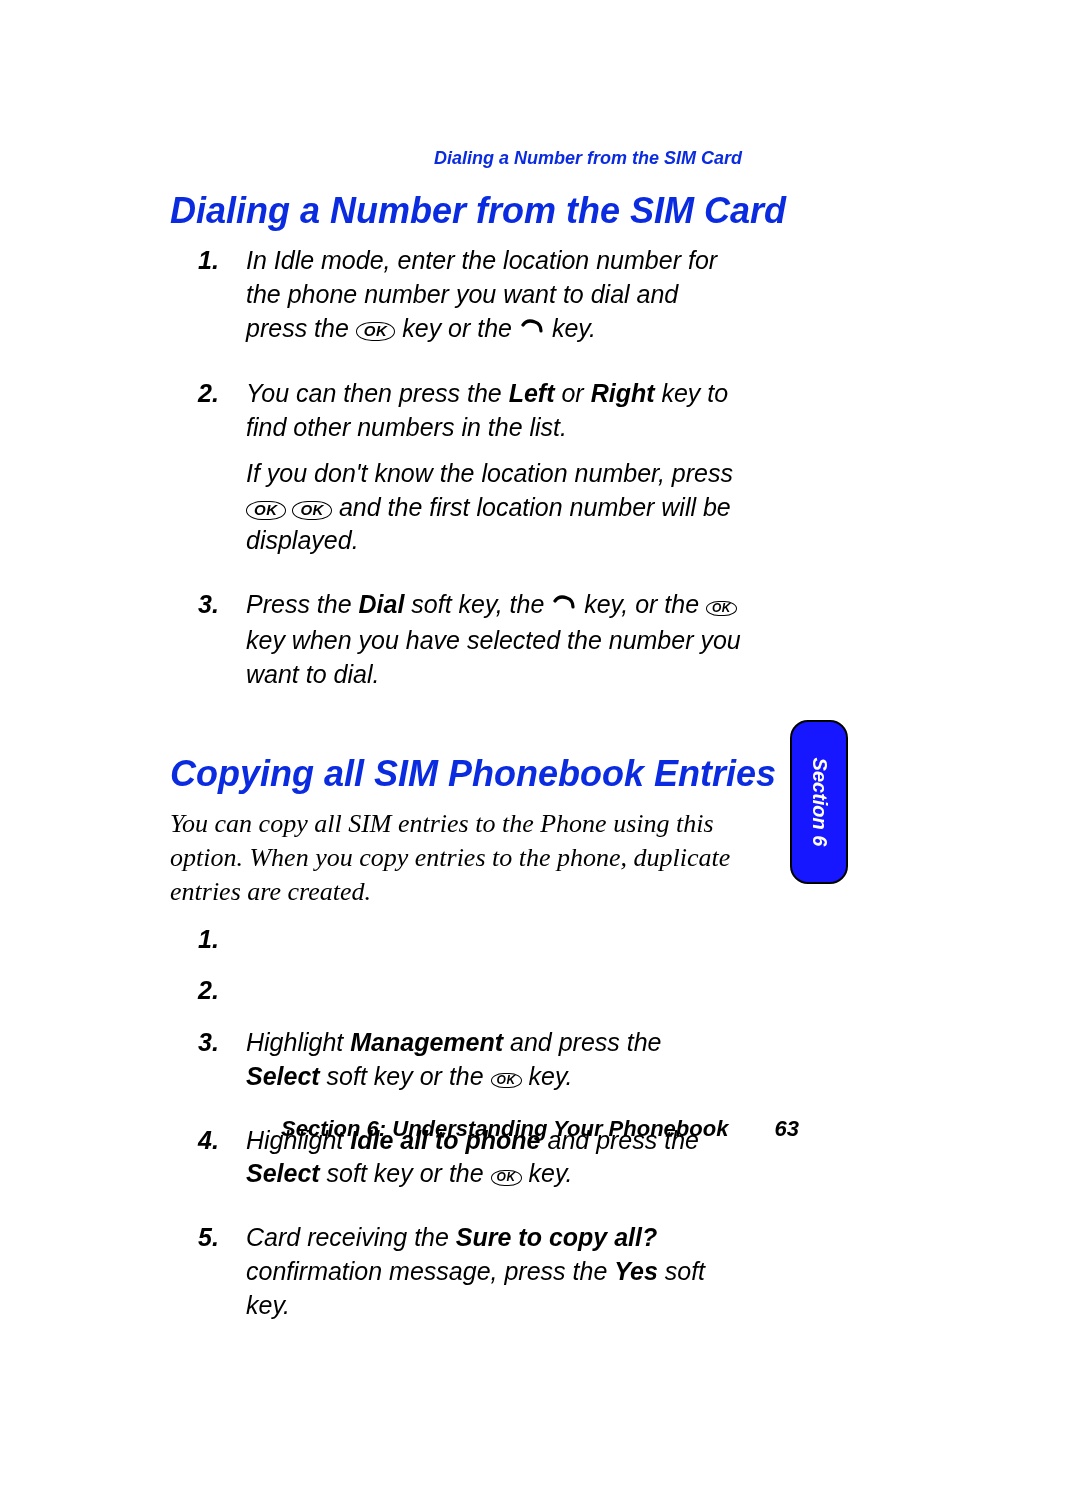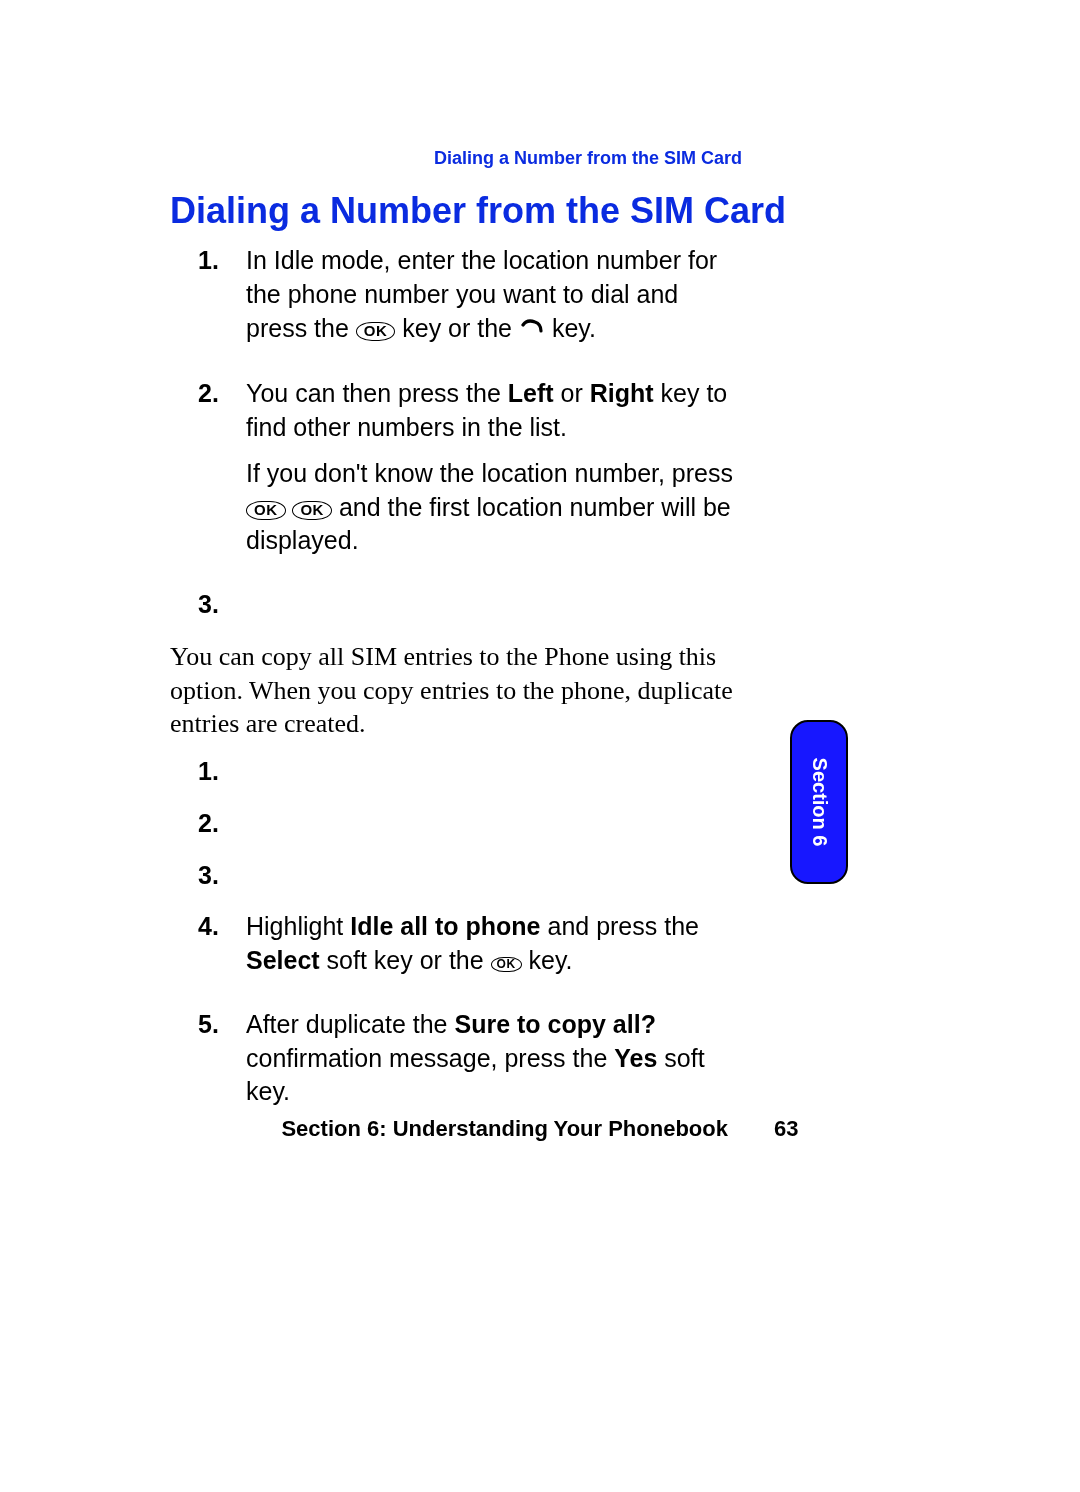--- a/index.html
+++ b/index.html
@@ -10,20 +10,21 @@
     background: #fff;
     font-family: "Helvetica Neue", Helvetica, Arial, sans-serif;
     color: #000;
   }
   .page {
     position: relative;
     width: 1032px;
     height: 1492px;
     box-sizing: border-box;
     padding: 140px 170px 12px 170px;
+    font-style: italic;
   }
   .running-head {
     position: absolute;
     top: 148px;
     right: 290px;
     font-size: 18px;
     font-weight: 700;
     color: #0a2be0;
     font-family: "Helvetica Neue", Helvetica, Arial, sans-serif;
   }
@@ -162,50 +163,71 @@
           <span class="ok-key">OK</span>
           <span> </span>
           <span class="ok-key">OK</span>
           <span> and the first location number will be displayed.</span>
         </p>
       </div>
     </li>
 
     <li>
       <div class="num">3.</div>
+      <div class="body">
+        <p>
+          <span>Press the </span><span class="b">Dial</span><span> soft key, the </span>
+          <span class="call-key">
+            <svg width="26" height="20" viewBox="0 0 26 20">
+                <path d="M4 6 Q8 0 16 3 Q22 5 22 12" stroke="#000" stroke-width="3.2" fill="none" stroke-linecap="round"></path>
+              </svg>
+          </span>
+          <span> key, or the  </span>
+          <span class="ok-key sm">OK</span>
+          <span> key when you have selected the number you want to dial.</span>
+        </p>
+      </div>
     </li>
   </ol>
 
+  <h1 class="h1">Copying all SIM Phonebook Entries</h1>
   <p class="intro">You can copy all SIM entries to the Phone using this option. When you copy entries to the phone, duplicate entries are created.</p>
 
   <ol class="steps">
     <li>
       <div class="num">1.</div>
     </li>
     <li>
       <div class="num">2.</div>
     </li>
     <li>
       <div class="num">3.</div>
+      <div class="body">
+        <p>
+          <span>Highlight </span><span class="b">Management</span><span> and press the </span><span class="b">Select</span><span> soft key or the </span>
+          <span class="ok-key sm">OK</span>
+          <span> key.</span>
+        </p>
+      </div>
     </li>
     <li>
       <div class="num">4.</div>
       <div class="body">
         <p>
           <span>Highlight </span><span class="b">Idle all to phone</span><span> and press the </span><span class="b">Select</span><span> soft key or the </span>
           <span class="ok-key sm">OK</span>
           <span> key.</span>
         </p>
       </div>
     </li>
     <li>
       <div class="num">5.</div>
       <div class="body">
         <p>
-          <span>After duplicate the </span><span class="b">Sure to copy all?</span><span> confirmation message, press the </span><span class="b">Yes</span><span> soft key.</span>
+          <span>Card receiving the </span><span class="b">Sure to copy all?</span><span> confirmation message, press the </span><span class="b">Yes</span><span> soft key.</span>
         </p>
       </div>
     </li>
   </ol>
 
   <div class="tab">
     <div class="txt">Section 6</div>
   </div>
 
   <div class="footer">

